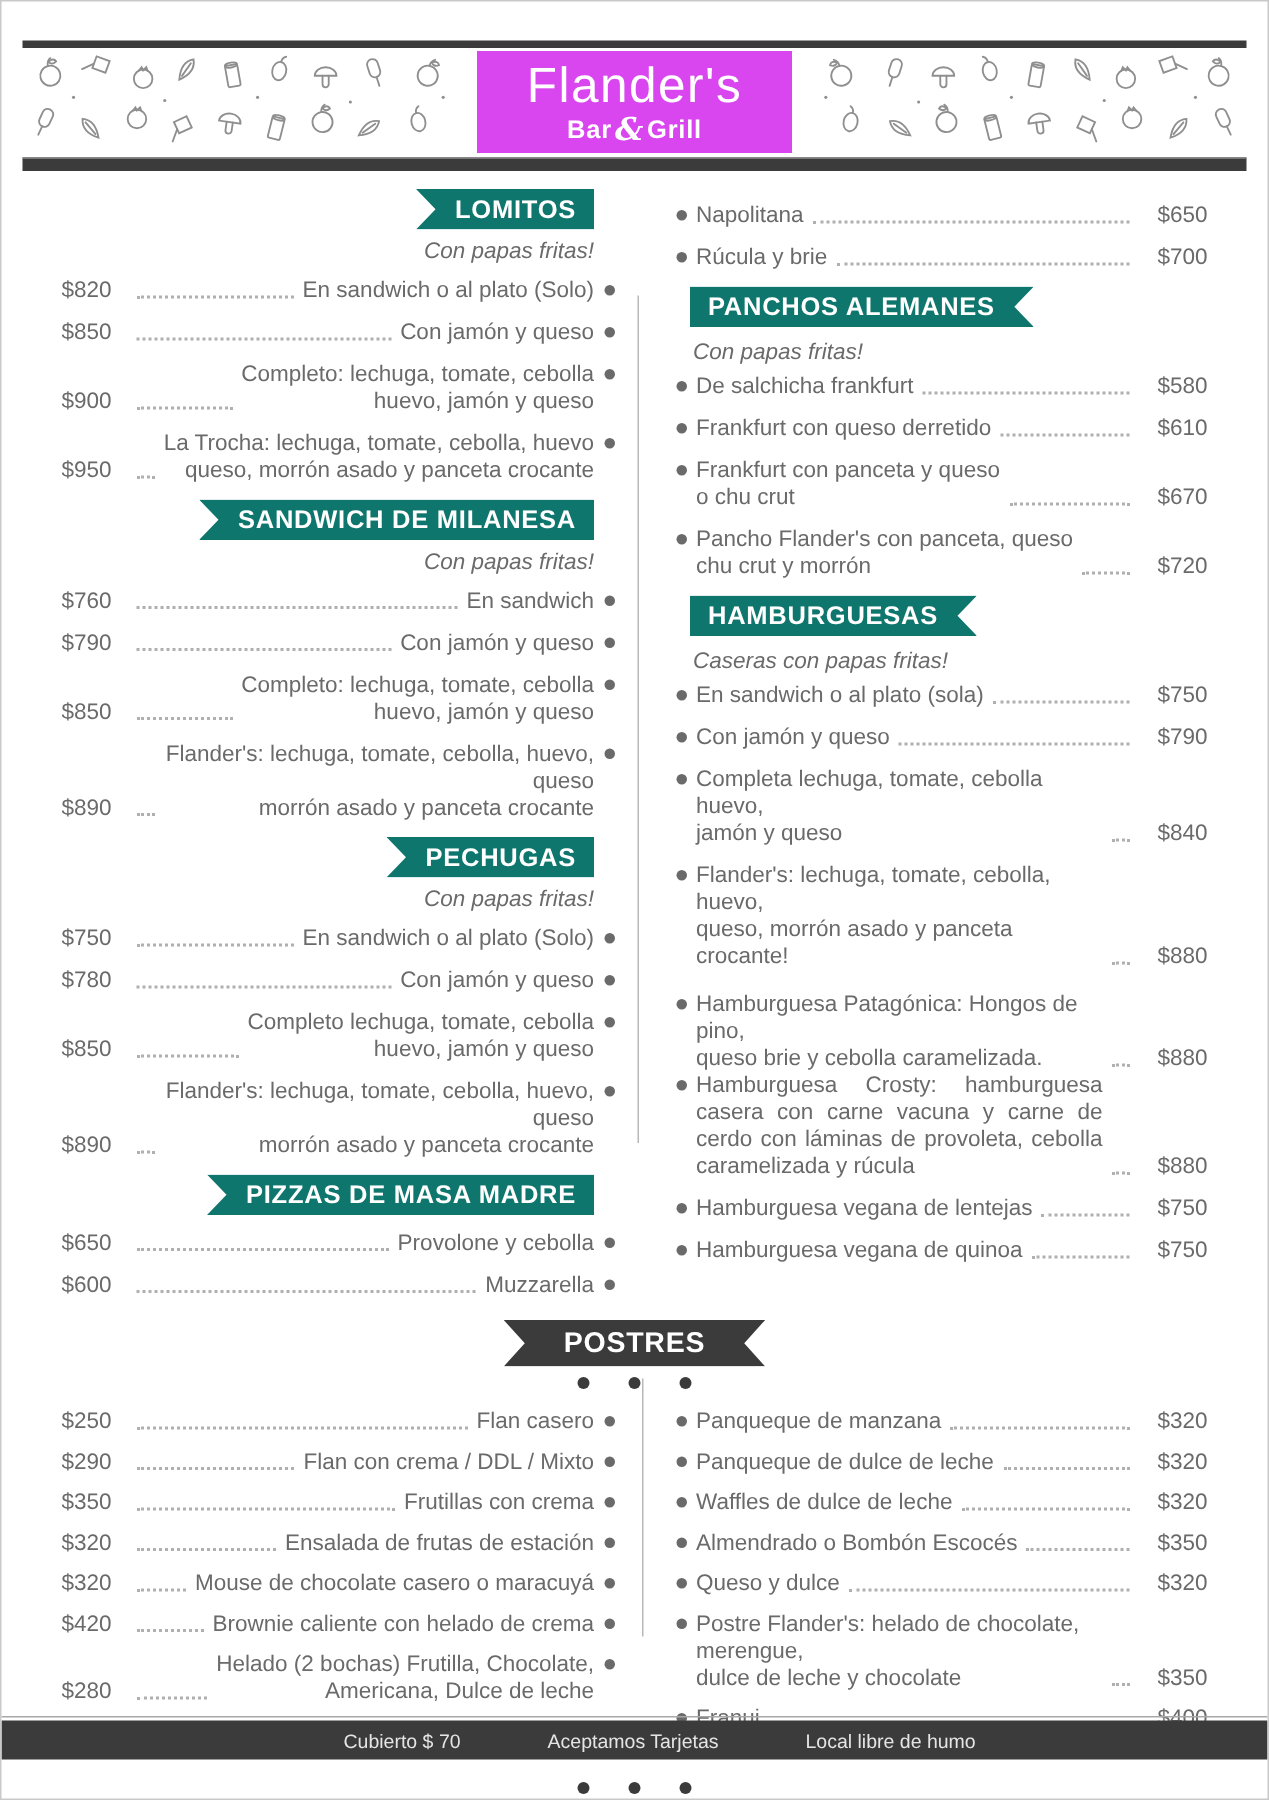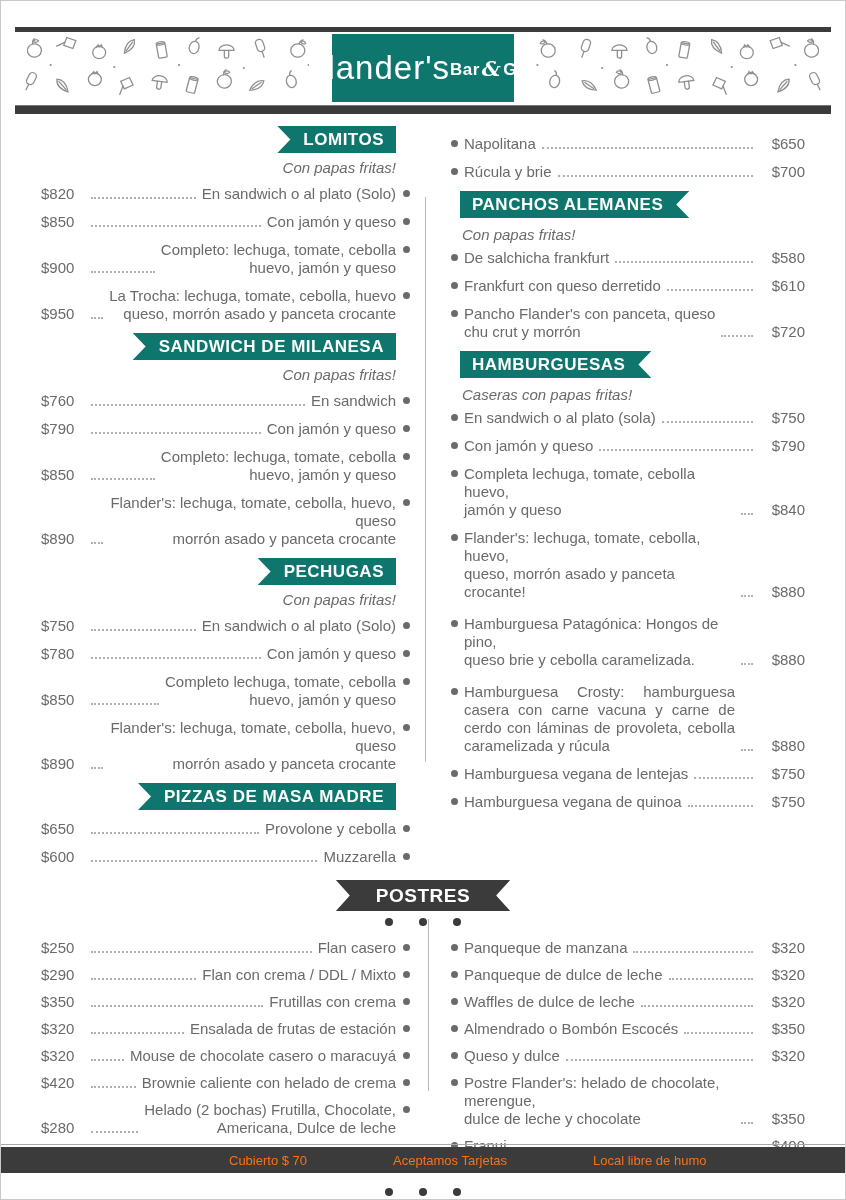--- a/index.html
+++ b/index.html
@@ -3,21 +3,21 @@
 <meta charset="utf-8">
 <style>
   html,body{margin:0;padding:0;background:#fff;}
   .page{position:relative;width:846px;height:1200px;background:#fff;overflow:hidden;
         font-family:"Liberation Sans",sans-serif;color:#6a6a6a;box-sizing:border-box;
         border:1px solid #c9c9c9;}
   
   .top-rule{position:absolute;left:14px;right:14px;top:26px;height:5px;background:#3b3b3b;}
   .band{position:absolute;left:14px;right:14px;top:33px;height:68px;display:flex;align-items:stretch;}
   .doodle{flex:1;height:68px;}
-  .logo-box{width:182px;margin:0 4px;background:#0f766e;color:#fff;display:flex;flex-direction:row;
+  .logo-box{width:210px;margin:0 4px;background:#d946ef;color:#fff;display:flex;flex-direction:column;
             align-items:center;justify-content:center;line-height:1.02;}
   .brand-main{font-size:33px;letter-spacing:1px;}
   .brand-sub{font-size:17px;font-weight:bold;letter-spacing:.5px;display:flex;align-items:baseline;}
   .brand-amp{font-family:"DejaVu Serif",serif;font-style:italic;font-size:21px;margin:0 2px;position:relative;top:1px;}
   .mid-rule{position:absolute;left:14px;right:14px;top:104px;height:8px;background:#3b3b3b;border-top:1px solid #777;}
   
   .ribbon{color:#fff;font-weight:bold;font-size:17px;letter-spacing:.5px;width:max-content;
           padding:5px 12px;background:#0f766e;line-height:17px;}
   .rib-l{margin:0 20px 6px auto;padding-left:26px;
          clip-path:polygon(0 0,100% 0,100% 100%,0 100%,13px 50%);}
@@ -51,22 +51,22 @@
   .vdiv1{position:absolute;left:424px;top:196px;width:1px;height:565px;background:#b8b8b8;}
   .vdiv2{position:absolute;left:427px;top:918px;width:1px;height:172px;background:#b8b8b8;}
   
   .postres{position:absolute;top:857px;left:0;right:0;margin-top:22px;}
   .dots{display:flex;justify-content:center;gap:26px;margin-top:7px;}
   .dot{width:8px;height:8px;border-radius:50%;background:#3b3b3b;}
   .pcols{display:flex;padding:0 40px;margin-top:13px;}
   .pcols .row-l,.pcols .row-r{margin-bottom:9px;}
   
   .footer-rule{position:absolute;left:0;right:0;top:1143px;height:1px;background:#a8a8a8;}
-  .footer-bar{position:absolute;left:0;right:0;top:1146px;height:26px;background:#3b3b3b;color:#f97316;
-              display:flex;align-items:center;gap:86px;padding-left:228px;font-size:13px;}
+  .footer-bar{position:absolute;left:0;right:0;top:1146px;height:26px;background:#3b3b3b;color:#e5e5e5;
+              display:flex;align-items:center;gap:58px;padding-left:228px;font-size:13px;}
   .bottom-dots{position:absolute;left:0;right:0;top:1180px;}
   svg.doodle{display:block;}
 </style>
 </head>
 <body>
 
 <div class="page">
 
   <svg width="0" height="0" style="position:absolute" aria-hidden="true">
     <defs>
@@ -333,20 +333,29 @@
               <span class="bullet"></span>
             </span>
           <span class="desc">Frankfurt con queso derretido</span>
           <span class="lead"></span>
           <span class="price">$610</span>
         </div>
         <div class="row-r">
           <span class="bslot">
               <span class="bullet"></span>
             </span>
+          <span class="desc">Frankfurt con panceta y queso
+o chu crut</span>
+          <span class="lead"></span>
+          <span class="price">$670</span>
+        </div>
+        <div class="row-r">
+          <span class="bslot">
+              <span class="bullet"></span>
+            </span>
           <span class="desc">Pancho Flander's con panceta, queso
 chu crut y morrón</span>
           <span class="lead"></span>
           <span class="price">$720</span>
         </div>
       </div>
 
       <div class="sec sec-hamb">
         <div class="ribbon rib-r">HAMBURGUESAS</div>
         <div class="subtitle sub-r">Caseras con papas fritas!</div>
@@ -377,21 +386,21 @@
         </div>
         <div class="row-r" style="margin-bottom:14px">
           <span class="bslot">
               <span class="bullet"></span>
             </span>
           <span class="desc">Flander's: lechuga, tomate, cebolla, huevo,
 queso, morrón asado y panceta crocante!</span>
           <span class="lead"></span>
           <span class="price">$880</span>
         </div>
-        <div class="row-r" style="margin-bottom:14px">
+        <div class="row-r" style="margin-bottom:0">
           <span class="bslot">
               <span class="bullet"></span>
             </span>
           <span class="desc">Hamburguesa Patagónica: Hongos de pino,
 queso brie y cebolla caramelizada.</span>
           <span class="lead"></span>
           <span class="price">$880</span>
         </div>
         <div class="row-r">
           <span class="bslot">

